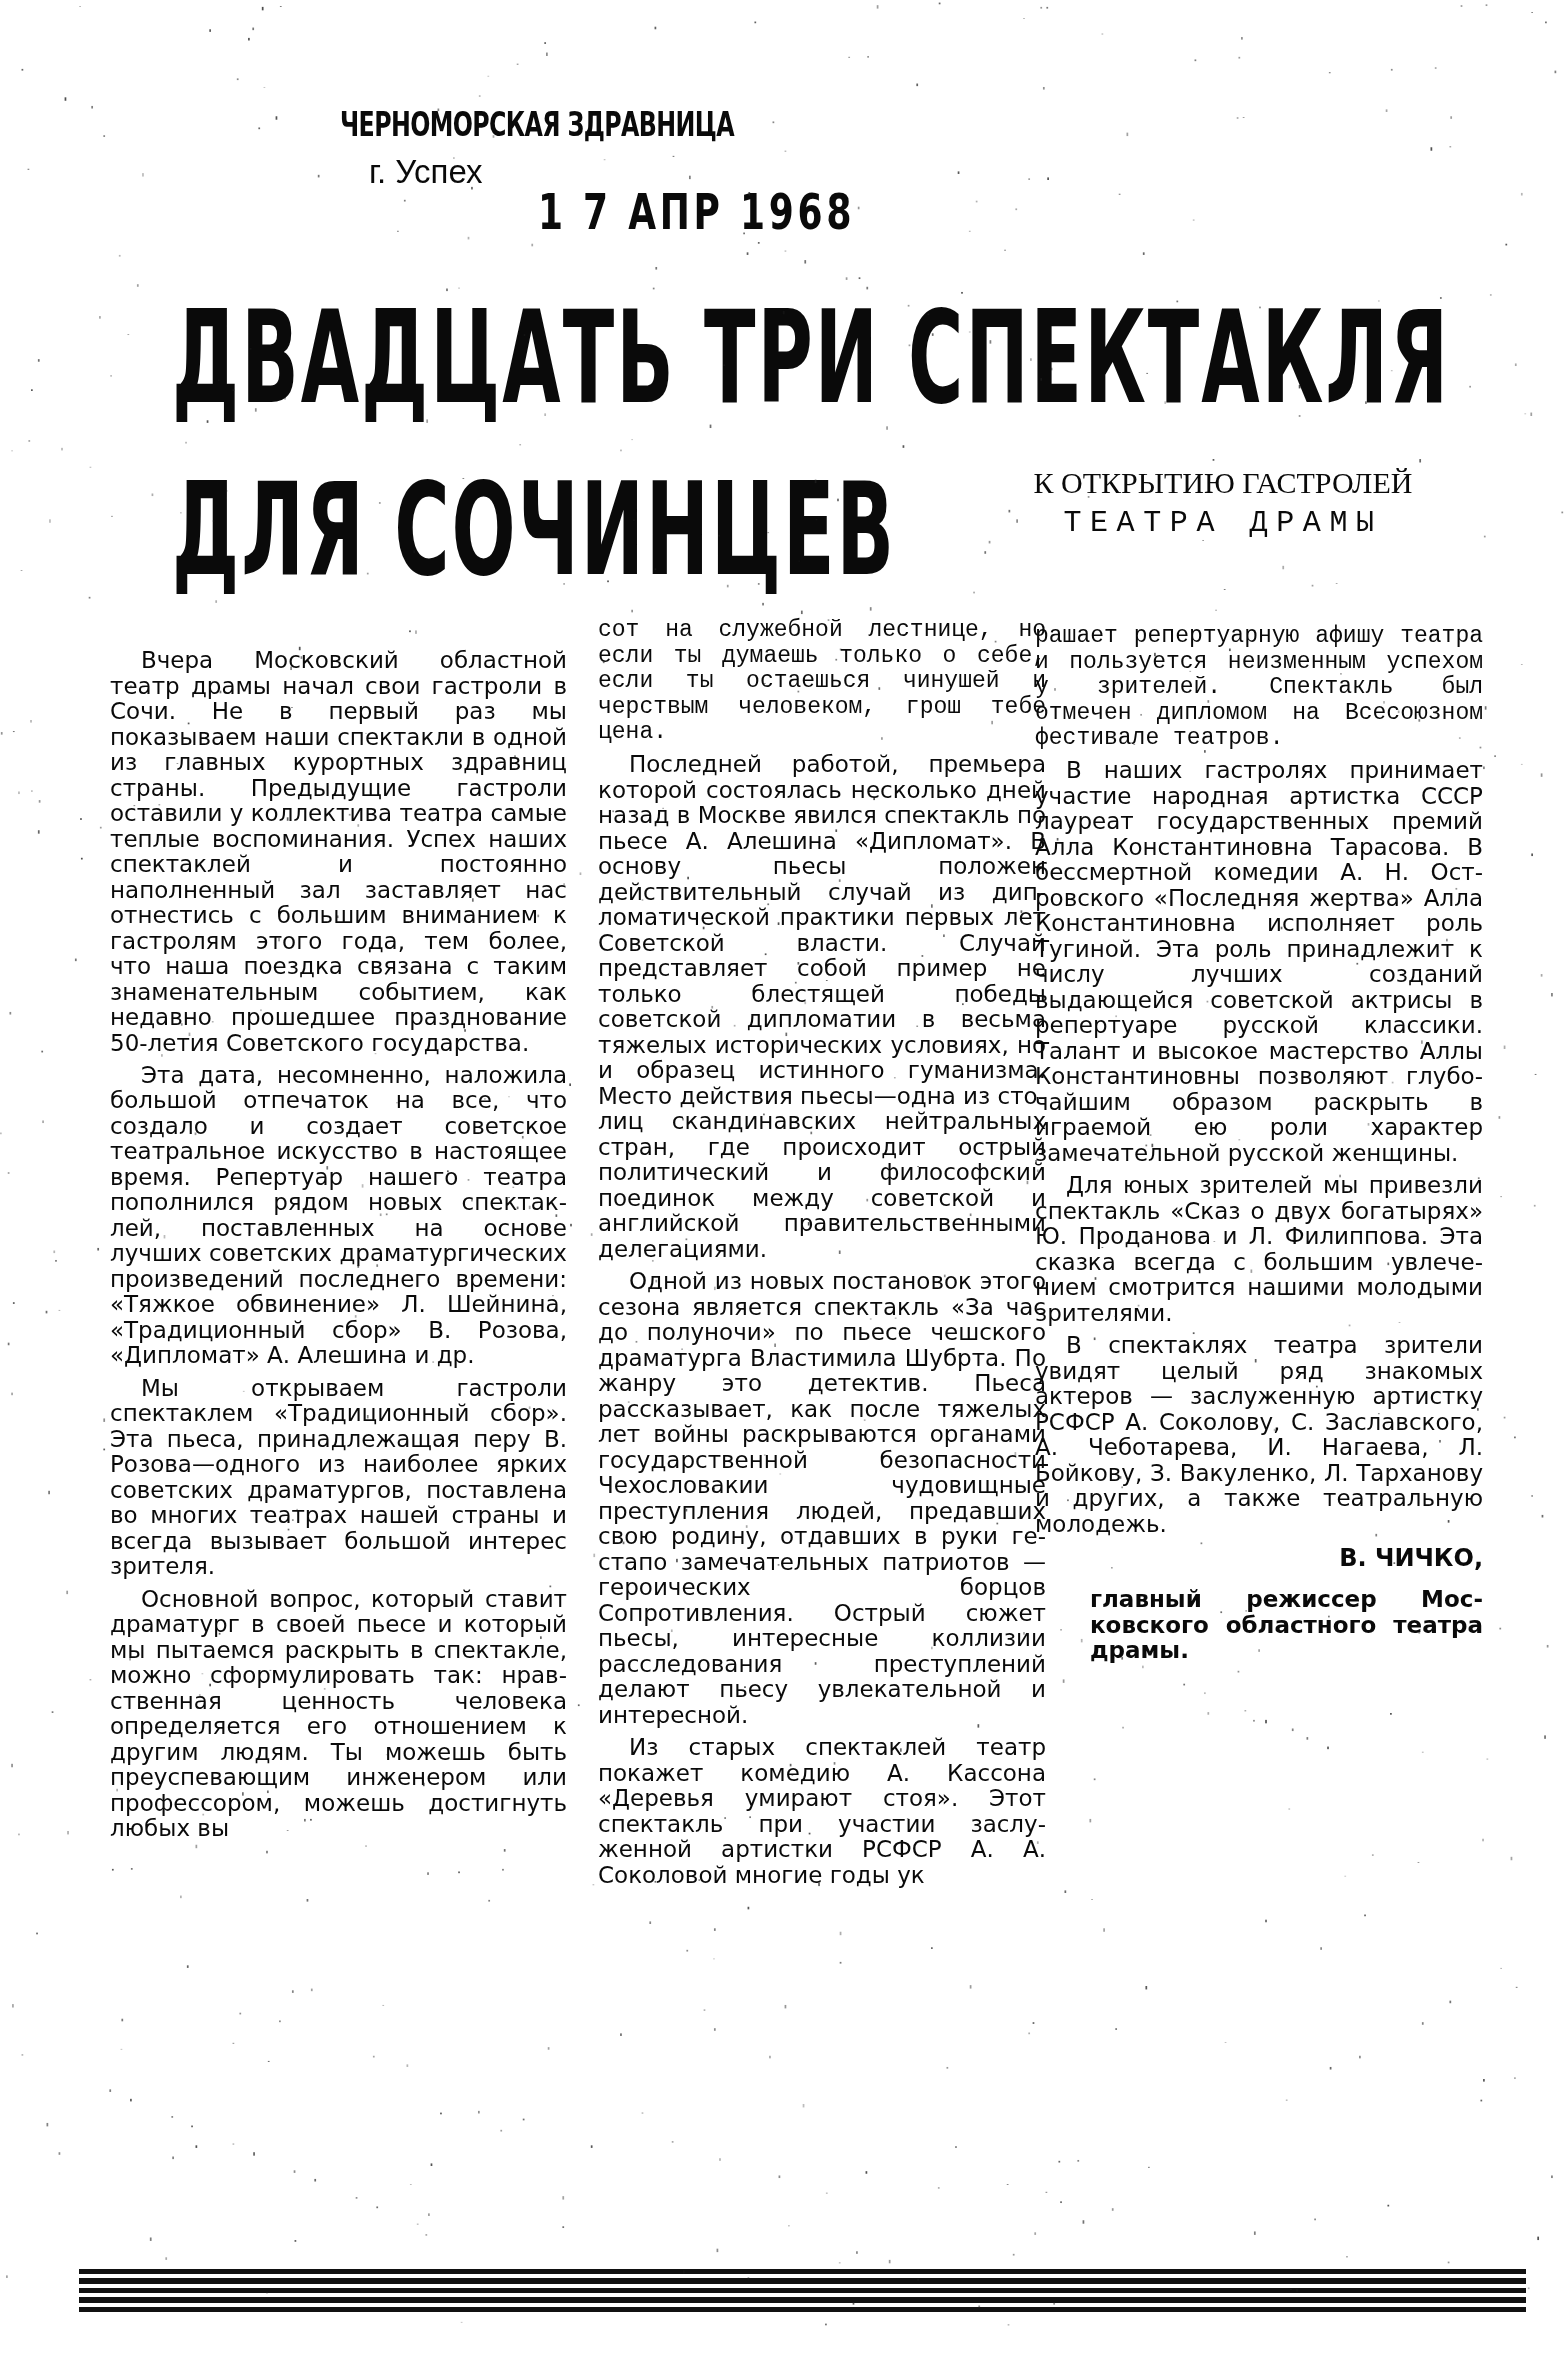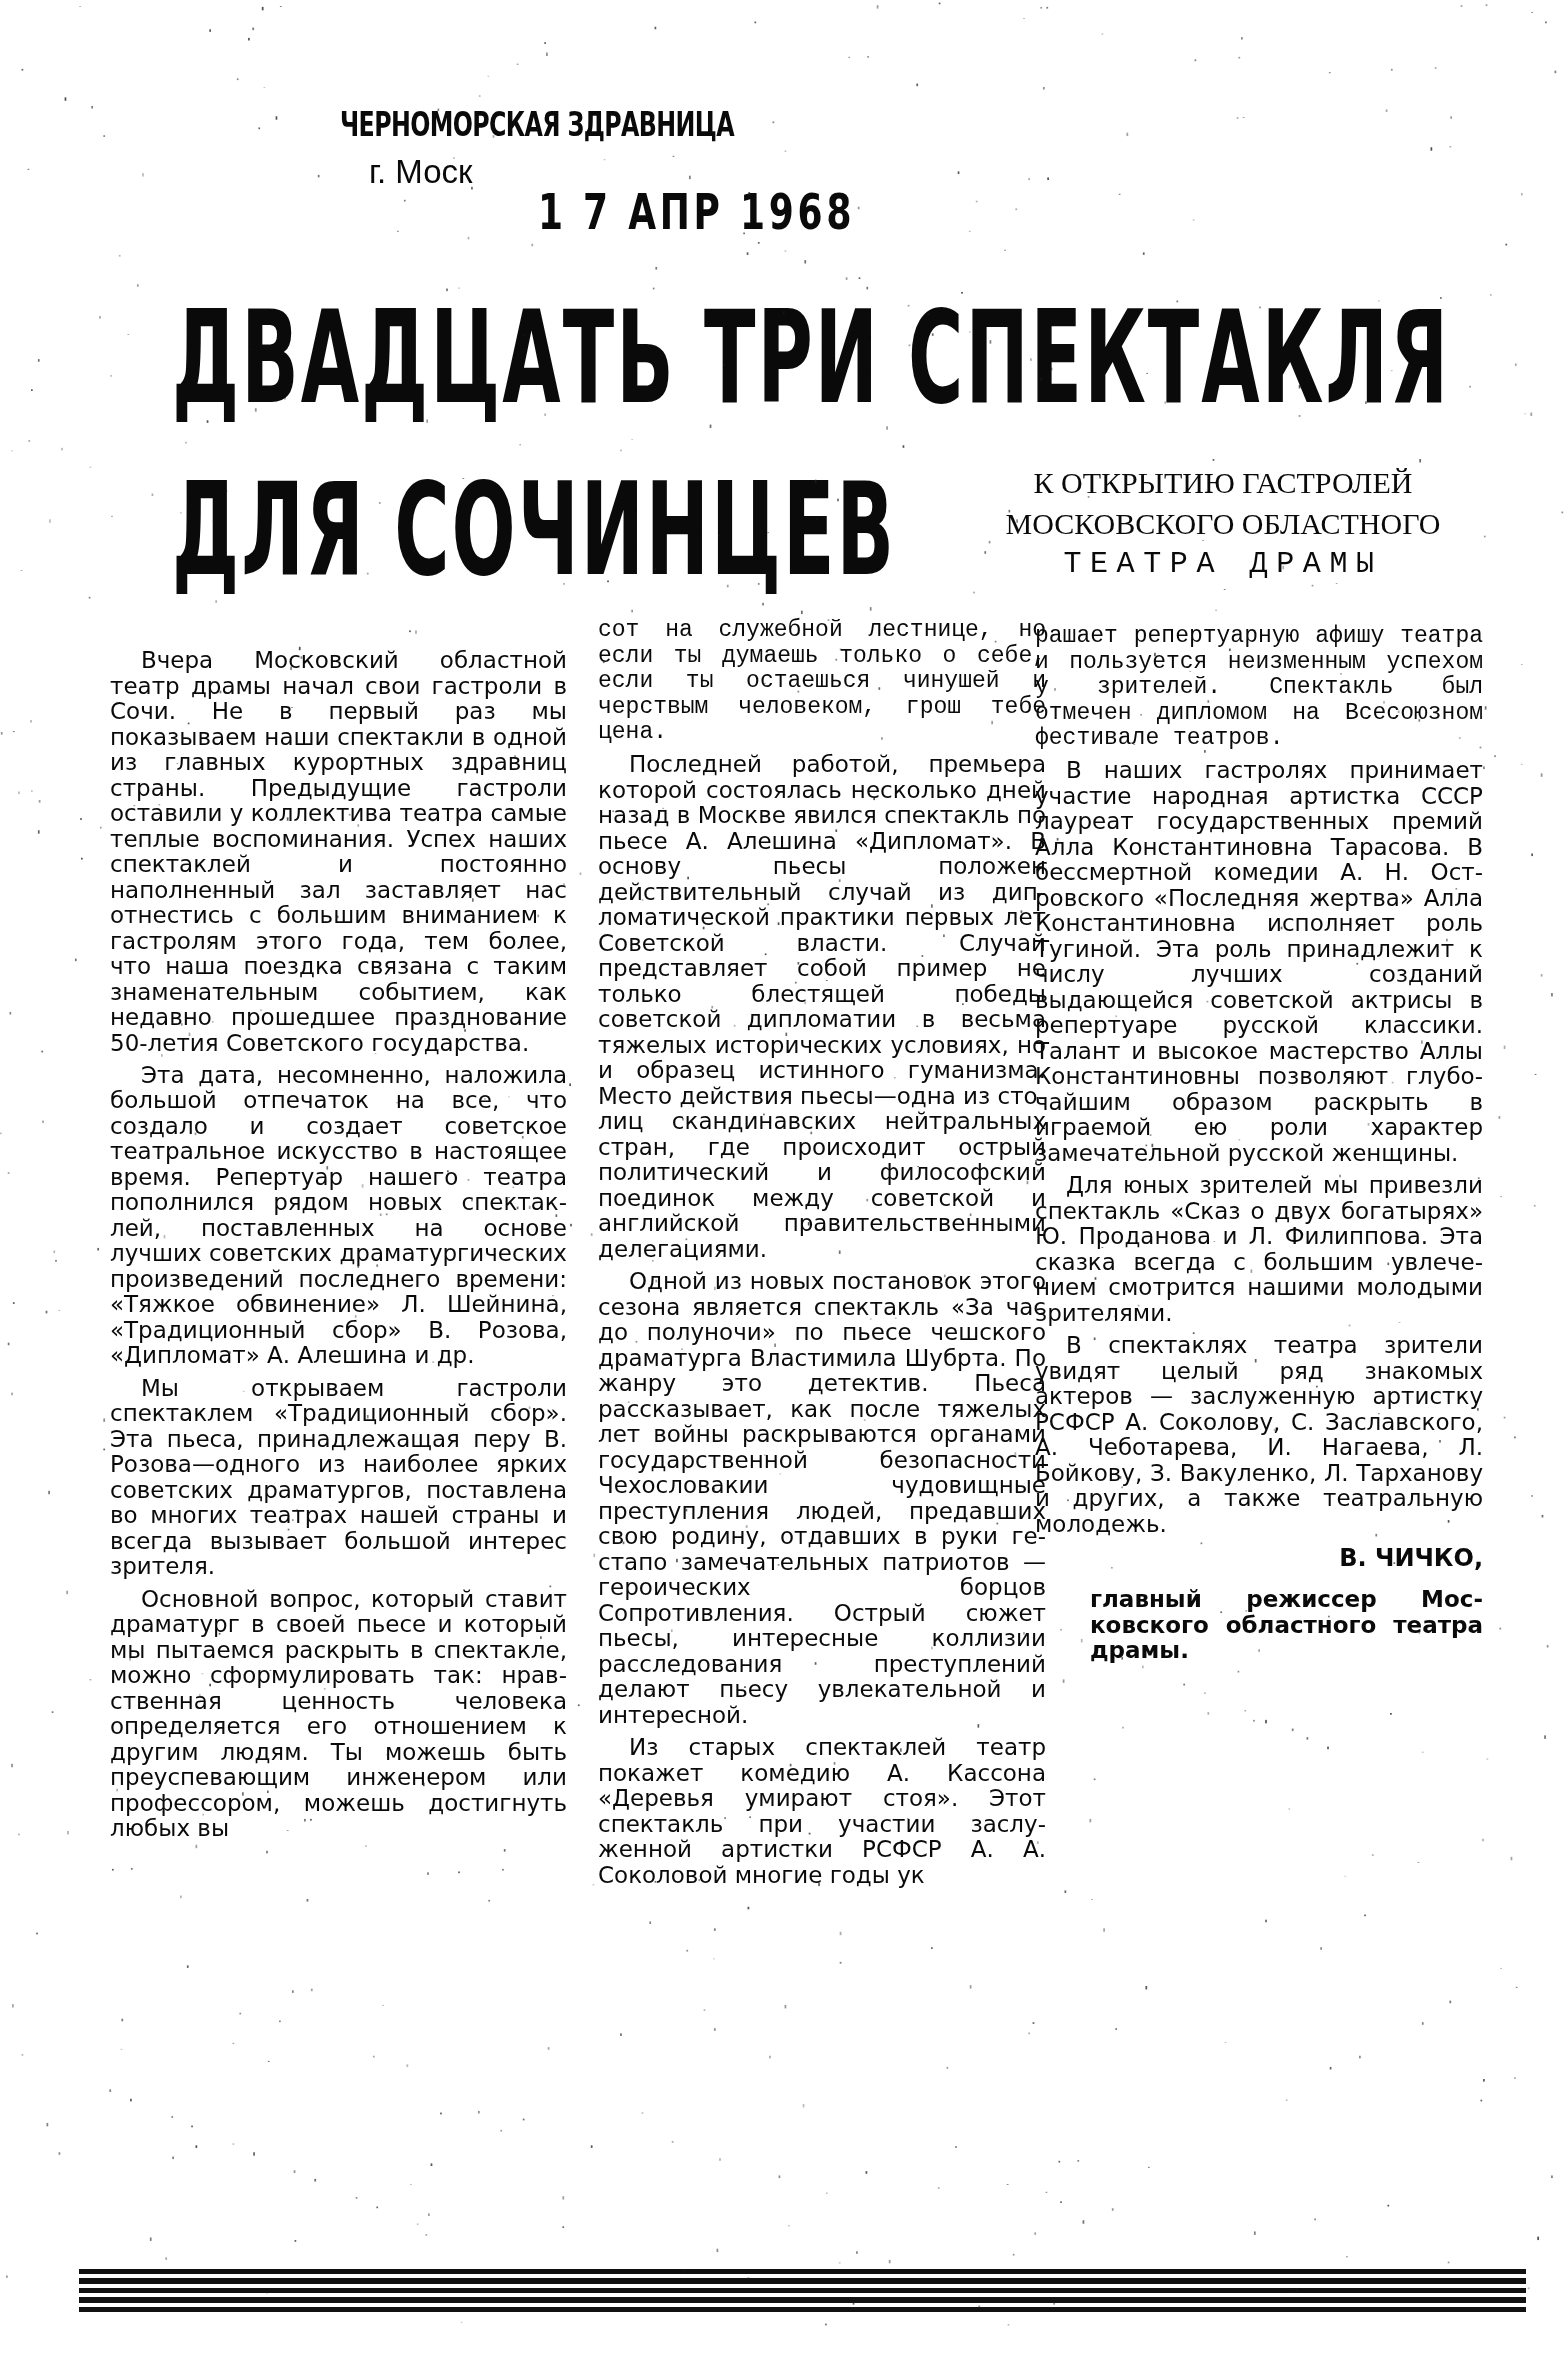--- a/index.html
+++ b/index.html
@@ -25,29 +25,28 @@
   .rule-band { position: absolute; left: 79px; top: 2269px; width: 1447px; height: 53px; }
   .rule-band div { height: 5.2px; background: #111; margin-bottom: 4.3px; }
   .specks { position: absolute; left: 0; top: 0; width: 1564px; height: 2377px; pointer-events: none; }
 </style>
 </head>
 <body>
 
 <div>
 
   <div class="stamp-name">ЧЕРНОМОРСКАЯ ЗДРАВНИЦА</div>
-  <div class="stamp-city">г. Моск</div>
+  <div class="stamp-city">г. Успех</div>
   <div class="stamp-date">1 7 АПР 1968</div>
 
   <h1 class="headline headline-1" style="margin:0">ДВАДЦАТЬ ТРИ СПЕКТАКЛЯ</h1>
   <h1 class="headline headline-2" style="margin:0">ДЛЯ СОЧИНЦЕВ</h1>
 
   <div class="subhead">
     <div>К ОТКРЫТИЮ ГАСТРОЛЕЙ</div>
-    <div>МОСКОВСКОГО ОБЛАСТНОГО</div>
     <div class="spaced">ТЕАТРА ДРАМЫ</div>
   </div>
 
   <div class="column col-1">
     <p>Вчера Московский област­ной театр драмы начал свои гастроли в Сочи. Не в пер­вый раз мы показываем наши спектакли в одной из главных курортных здравниц страны. Предыдущие гастро­ли оставили у коллектива те­атра самые теплые воспоми­нания. Успех наших спектак­лей и постоянно наполненный зал заставляет нас отнестись с большим вниманием к га­стролям этого года, тем бо­лее, что наша поездка связа­на с таким знаменательным событием, как недавно про­шедшее празднование 50-ле­тия Советского государства.</p>
     <p>Эта дата, несомненно, нало­жила большой отпечаток на все, что создало и создает советское театральное искус­ство в настоящее время. Ре­пертуар нашего театра попол­нился рядом новых спектак­лей, поставленных на основе лучших советских драматур­гических произведений пос­леднего времени: «Тяжкое обвинение» Л. Шейнина, «Тра­диционный сбор» В. Розова, «Дипломат» А. Алешина и др.</p>
     <p>Мы открываем гастроли спектаклем «Традиционный сбор». Эта пьеса, принадле­жащая перу В. Розова—одно­го из наиболее ярких совет­ских драматургов, поставлена во многих театрах нашей страны и всегда вызывает большой интерес зрителя.</p>
     <p>Основной вопрос, который ставит драматург в своей пьесе и который мы пытаем­ся раскрыть в спектакле, мож­но сформулировать так: нрав­ственная ценность человека определяется его отношением к другим людям. Ты можешь быть преуспевающим инже­нером или профессором, мо­жешь достигнуть любых вы­</p>
   </div>
 

